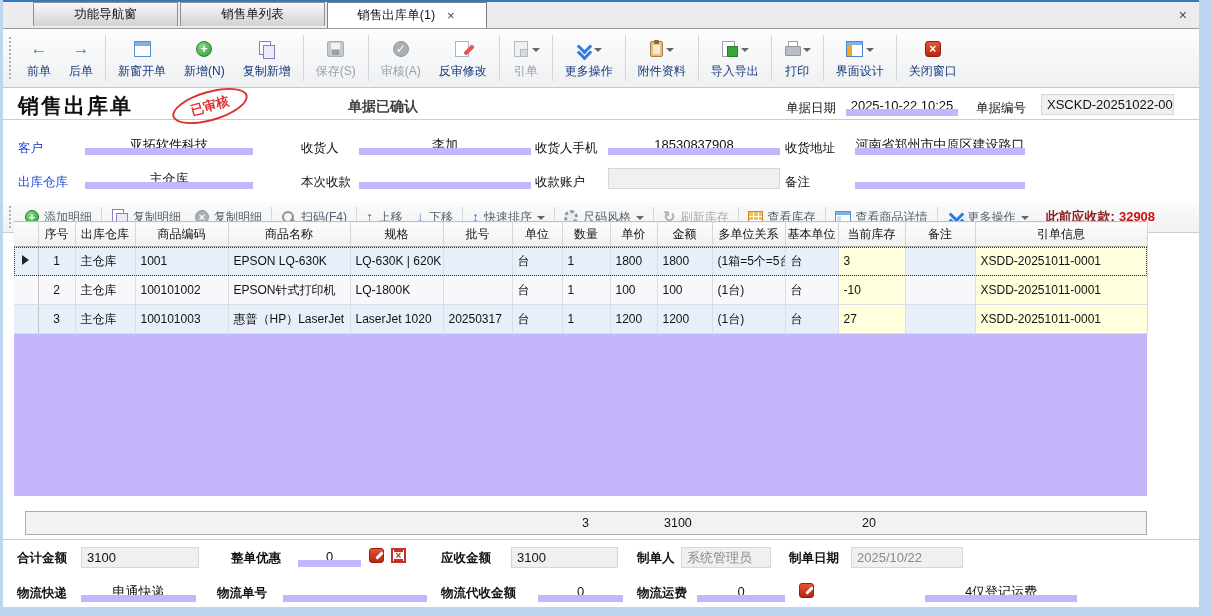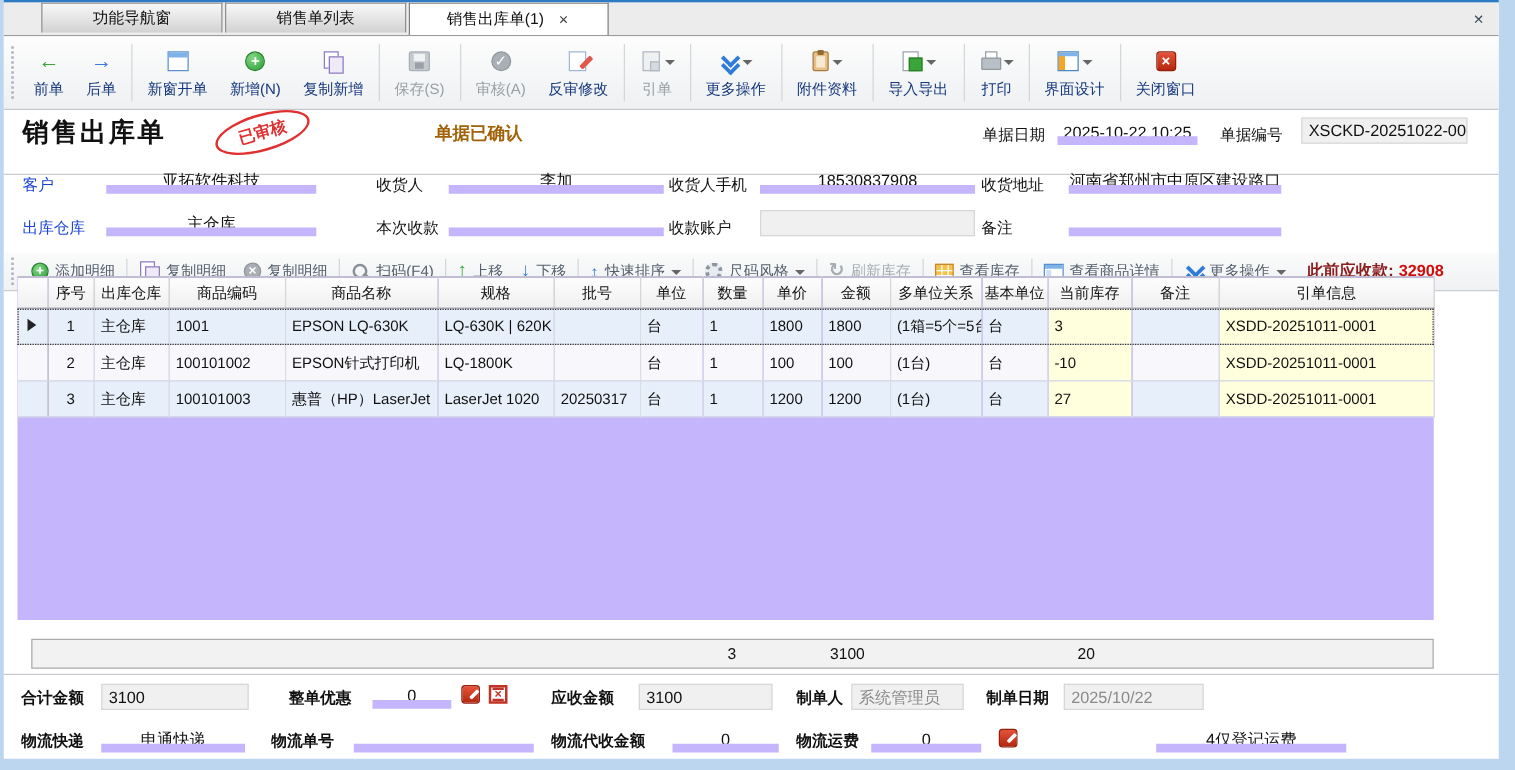--- a/index.html
+++ b/index.html
@@ -78,25 +78,25 @@
   .i-view { width:16px; height:13px; border:1px solid #5a8fd0; background:#fff; position:relative; flex:none; }
   .i-view::before { content:""; position:absolute; left:0; right:0; top:0; height:3px; background:#7fb2e8; }
   .i-view::after { content:""; position:absolute; left:1px; top:4px; bottom:1px; width:4px; background:#cfe0f5; }
   .i-redsq { width:15px; height:15px; border-radius:3px; background:linear-gradient(#e4543a,#b5270f); border:1px solid #931f0c; position:relative; flex:none; }
   .i-redsq::after { content:""; position:absolute; right:2px; top:2px; width:3px; height:9px; background:#fff; transform:rotate(45deg); border-radius:1px; }
   .i-seal { width:15px; height:15px; border:2px solid #c23327; position:relative; color:#c23327; font-size:10px; font-weight:bold; text-align:center; line-height:11px; flex:none; }
   .i-seal::before { content:""; position:absolute; left:1px; right:1px; top:0; height:2px; background:#c23327; }
   .i-seal::after { content:""; position:absolute; left:1px; right:1px; bottom:0; height:2px; background:#c23327; }
 
   
-  .title-row { position:absolute; left:0; right:0; top:86px; height:52px; border-bottom:1px solid #c9ccd0;text-decoration:underline; }
+  .title-row { position:absolute; left:0; right:0; top:86px; height:32px; border-bottom:1px solid #c9ccd0;text-decoration:underline; }
   .doc-title { position:absolute; left:15px; top:4px; font-size:21px; font-weight:bold; color:#111; letter-spacing:2px; }
   .stamp { position:absolute; left:168px; top:3px; width:78px; height:30px; border:2px solid #e03030; border-radius:50%; transform:rotate(-16deg); display:flex; align-items:center; justify-content:center; }
   .stamp span { color:#e03030; font-size:13px; font-weight:bold; }
-  .doc-status { position:absolute; left:345px; top:10px; font-size:14px; font-weight:bold; color:#a16207; }
+  .doc-status { position:absolute; left:345px; top:10px; font-size:14px; font-weight:bold; color:#404040; }
   .lab { font-size:12.5px; color:#111; white-space:nowrap; }
   .lab.blue { color:#1a43d6; }
   .lab.b { font-weight:bold; }
   .uval { font-size:13px; color:#111; border-bottom:7px solid #c4b5fd; display:inline-block; height:20px; line-height:19px; white-space:nowrap; overflow:hidden;text-align:center; }
   .robox { font-size:13px; color:#111; background:#f0f0f0; border:1px solid #d7d7d7; display:inline-block; height:21px; line-height:19px; padding:0 5px; white-space:nowrap; overflow:hidden; }
   .robox.graytext { color:#8a8a8a; }
   .abs { position:absolute; }
 
   
   .form { position:absolute; left:0; right:0; top:123px; height:77px; }

